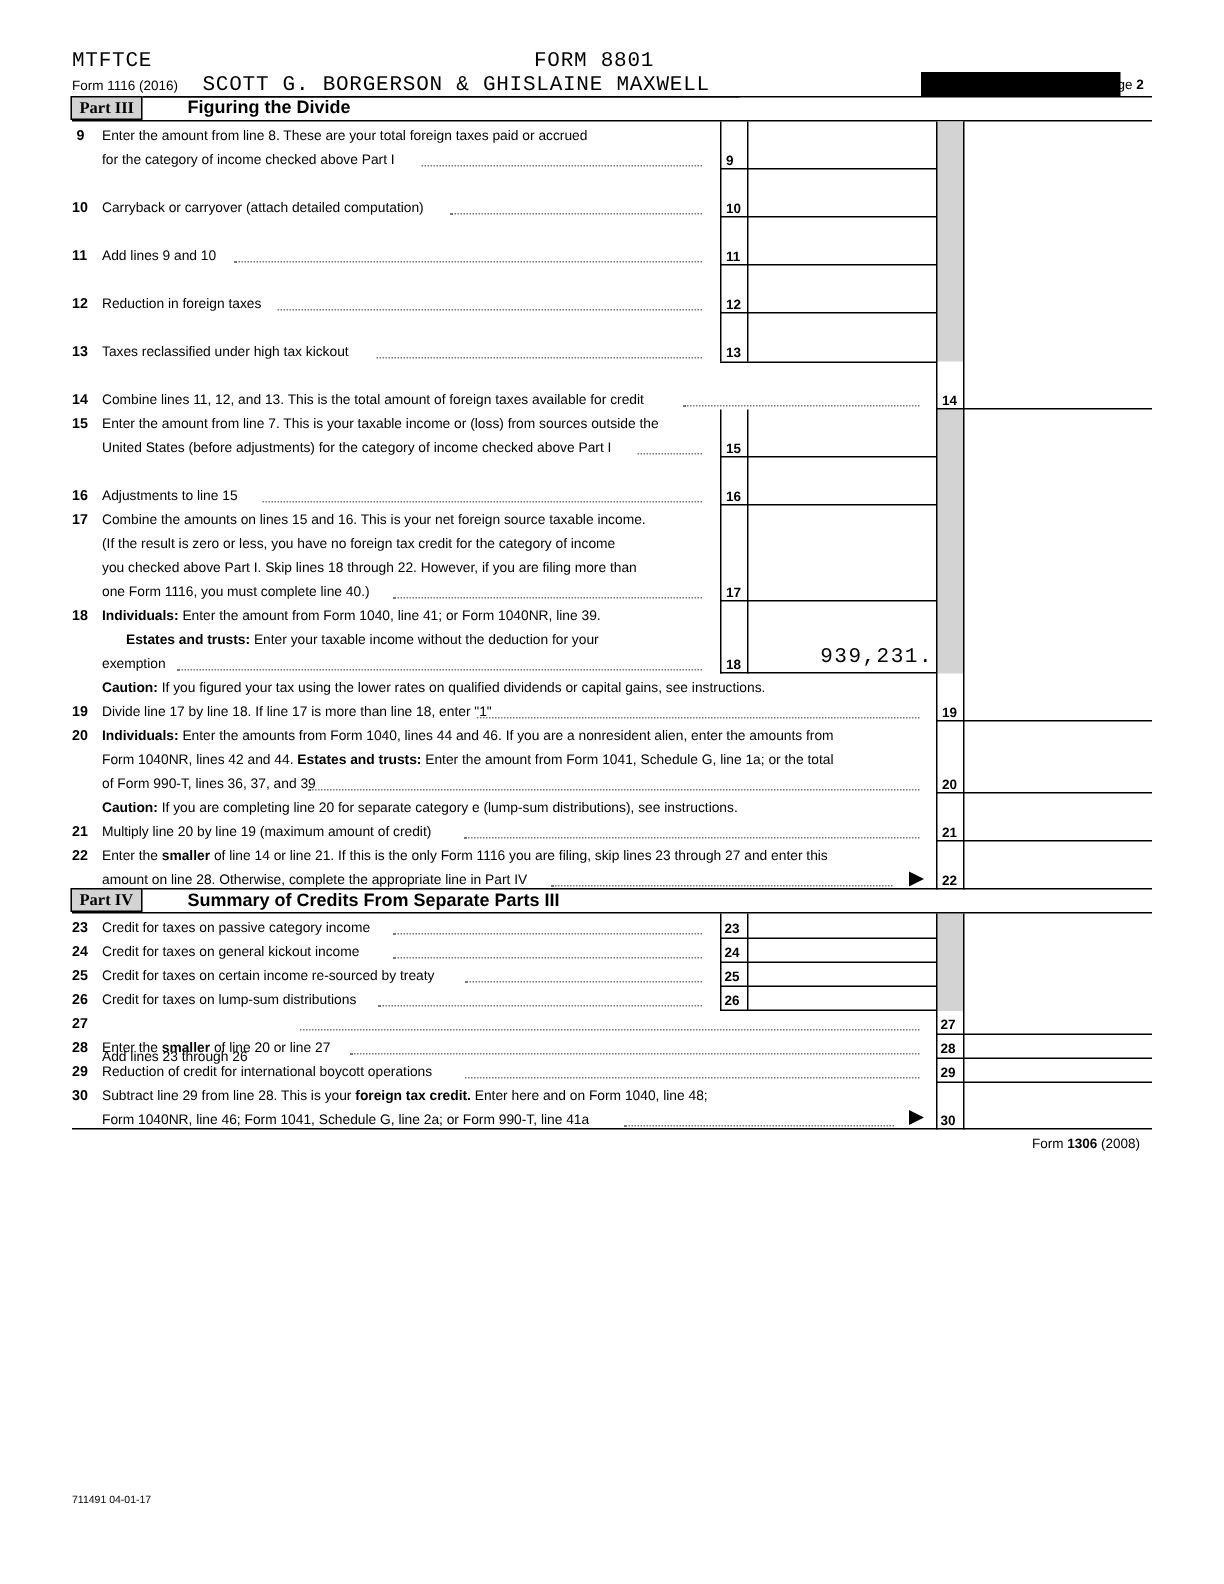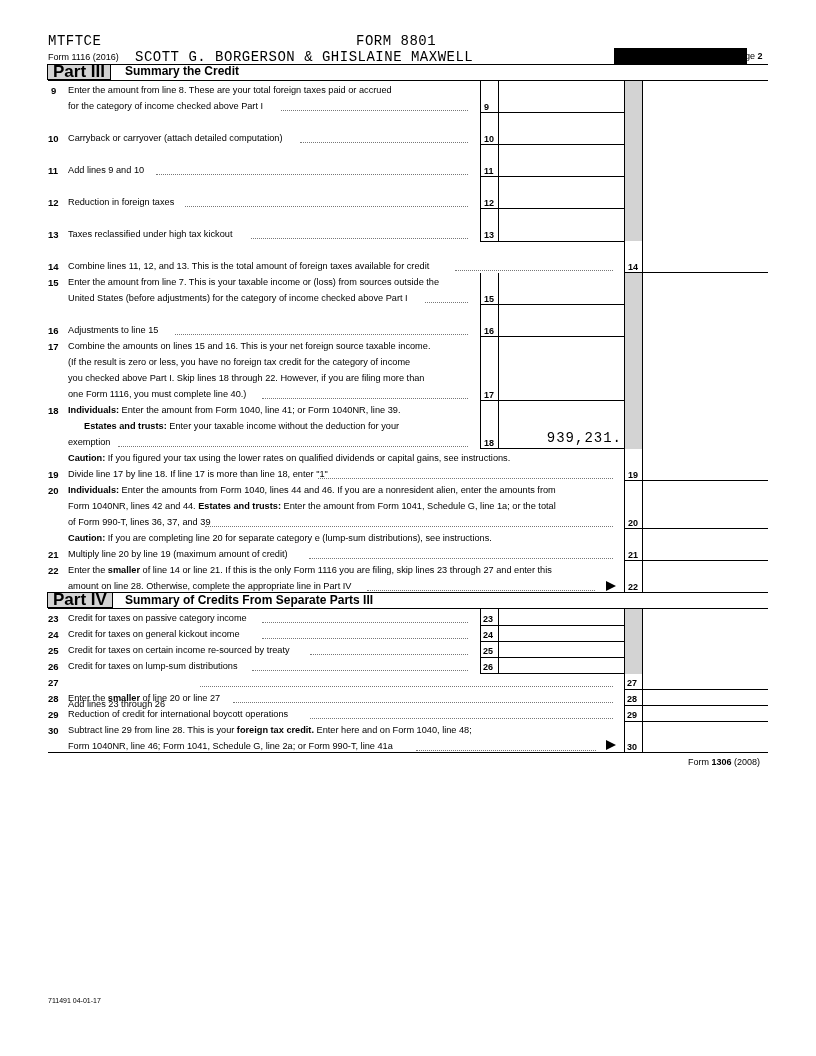--- a/index.html
+++ b/index.html
@@ -9,39 +9,39 @@
   .hdr1{font-size:14px;letter-spacing:0.5px;}
   .small{font-size:9px;}
   .txt{font-size:9.2px;white-space:nowrap;line-height:11px;}
   .num{font-size:9.5px;font-weight:bold;}
   .hline{position:absolute;height:0;border-top:1px solid #000;}
   .hline2{position:absolute;height:0;border-top:1.5px solid #000;}
   .vline{position:absolute;width:0;border-left:1px solid #000;}
   .shade{position:absolute;background:#d3d3d3;}
   .dots{position:absolute;height:0;border-top:1px dotted #777;}
   .lnbox{position:absolute;font-size:9px;font-weight:bold;text-align:left;}
-  .parttag{position:absolute;background:#d3d3d3;border:1px solid #000;font-weight:bold;font-size:17px;padding:0 5px;line-height:14px;}
+  .parttag{position:absolute;background:#d3d3d3;border:1px solid #000;font-weight:bold;font-size:11px;padding:0 5px;line-height:14px;font-family:Liberation Serif, serif;}
   .parttitle{position:absolute;font-weight:bold;font-size:12px;line-height:14px;}
   .arrow{position:absolute;width:0;height:0;border-top:5px solid transparent;border-bottom:5px solid transparent;border-left:10px solid #000;}
   .amt{position:absolute;font-size:14px;text-align:right;letter-spacing:1px;}
 </style>
 </head>
 <body>
 
 <div class="abs mono hdr1" style="left:48px;top:33px;">MTFTCE</div>
 <div class="abs mono hdr1" style="left:356px;top:33px;">FORM 8801</div>
 <div class="abs small" style="left:48px;top:52px;">Form 1116 (2016)</div>
 <div class="abs mono hdr1" style="left:135px;top:49px;">SCOTT G. BORGERSON &amp; GHISLAINE MAXWELL</div>
 <div class="abs" style="left:614px;top:48px;width:133px;height:16px;background:#000;"></div>
 <div class="abs small" style="left:734px;top:51px;"><span>Page</span> <b>2</b></div>
 <div class="hline2" style="left:48px;top:64px;width:445px;"></div>
 <div class="hline" style="left:48px;top:64px;width:720px;"></div>
 
 <div class="parttag" style="left:47px;top:64px;">Part III</div>
-<div class="parttitle" style="left:125px;top:64px;">Summary the Credit</div>
+<div class="parttitle" style="left:125px;top:64px;">Figuring the Divide</div>
 <div class="hline" style="left:48px;top:80px;width:720px;"></div>
 
 <div class="shade" style="left:624px;top:81px;width:18px;height:160px;"></div>
 <div class="shade" style="left:624px;top:273px;width:18px;height:176px;"></div>
 <div class="shade" style="left:624px;top:609px;width:18px;height:65px;"></div>
 
 <div class="vline" style="left:480px;top:81px;height:160px;"></div>
 <div class="vline" style="left:498px;top:81px;height:160px;"></div>
 <div class="vline" style="left:480px;top:273px;height:176px;"></div>
 <div class="vline" style="left:498px;top:273px;height:176px;"></div>

